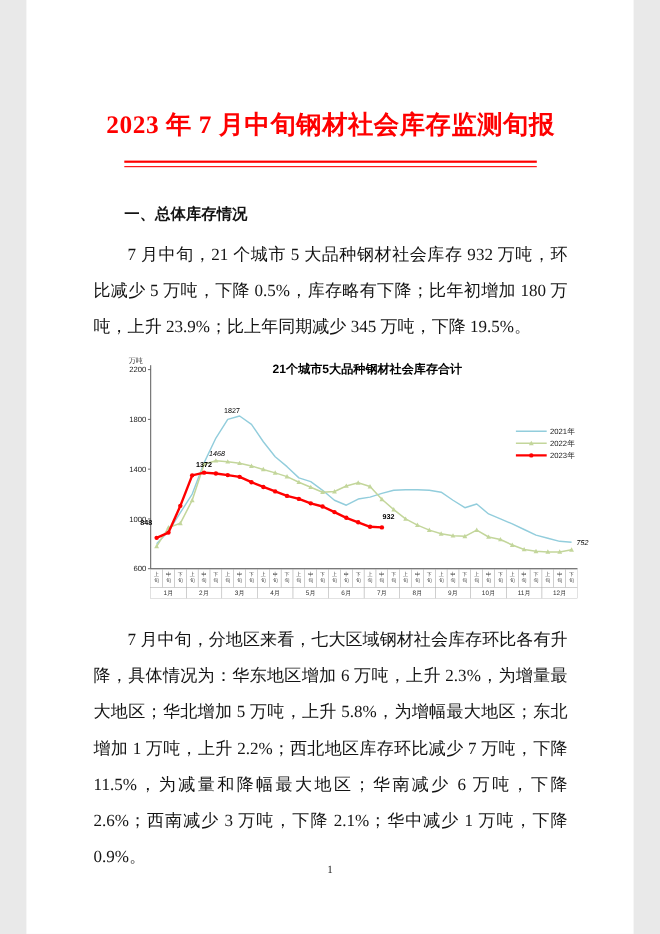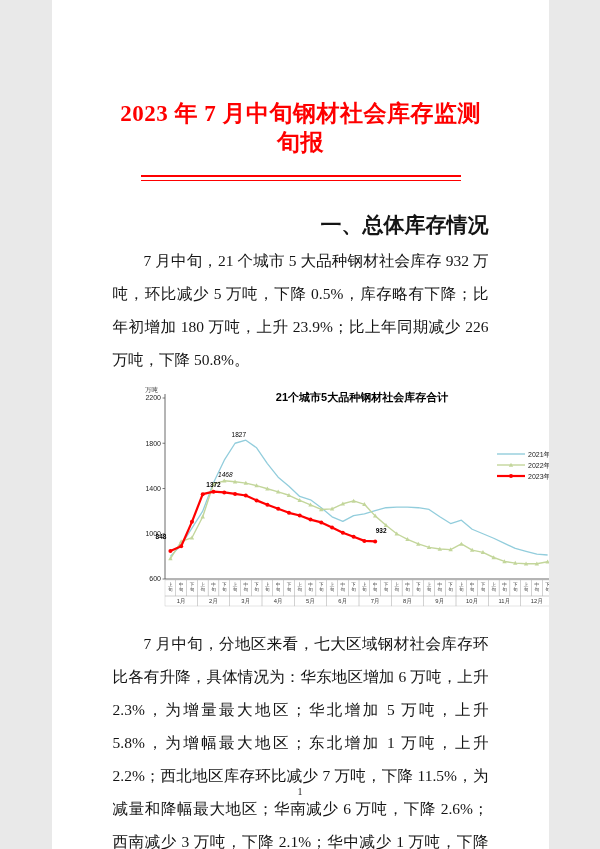--- a/index.html
+++ b/index.html
@@ -1,42 +1,42 @@
 <!DOCTYPE html>
 <html><head>
 <meta charset="utf-8">
 <style>
   html,body{margin:0;padding:0;background:#e9e9e9;}
   .page{
-    width:497px;height:849px;margin:0 auto;background:#ffffff;
+    width:552px;height:849px;margin:0 auto;background:#ffffff;
     position:relative;box-sizing:border-box;
     padding:100px 60px 0 61px;
     font-family:"Liberation Serif","DejaVu Serif",serif;color:#141414;
     overflow:hidden;
   }
   .report-title{
     margin:0;text-align:center;font-size:23px;font-weight:bold;
     letter-spacing:0.5px;line-height:1.25;
   }
   .title-rule{margin:17px 28px 0;height:3px;border-top:2.5px solid;border-bottom:1px solid;}
-  .section-heading{margin:33px 0 0;font-size:21px;font-weight:bold;text-indent:2em;line-height:22px;text-align:right;}
+  .section-heading{margin:33px 0 0;font-size:14px;font-weight:bold;text-indent:2em;line-height:22px;}
   .body-para{margin:8px 0 0;font-size:15.5px;line-height:33px;text-align:justify;text-indent:2em;}
   .chart-wrap{margin:5px 0 0 24px;width:445px;height:230px;text-decoration:underline;}
   .chart-wrap svg{font-family:"Liberation Sans","DejaVu Sans",sans-serif;}
   .para-2{margin-top:16px;}
   .page-number{position:absolute;left:0;right:0;bottom:52px;text-align:center;font-size:10px;color:#222;}
 </style>
 </head>
 <body>
 
 <div class="page">
   <h1 class="report-title" style="color: rgb(254, 0, 0);">2023 年 7 月中旬钢材社会库存监测旬报</h1>
   <div class="title-rule" style="border-color: rgb(254, 0, 0);"></div>
   <div class="section-heading">一、总体库存情况</div>
-  <p class="body-para">7 月中旬，21 个城市 5 大品种钢材社会库存 932 万吨，环比减少 5 万吨，下降 0.5%，库存略有下降；比年初增加 180 万吨，上升 23.9%；比上年同期减少 226 万吨，下降 50.8%。</p>
+  <p class="body-para">7 月中旬，21 个城市 5 大品种钢材社会库存 932 万吨，环比减少 5 万吨，下降 0.5%，库存略有下降；比年初增加 180 万吨，上升 23.9%；比上年同期减少 345 万吨，下降 19.5%。</p>
   <figure class="chart-wrap" style="margin-top:5px">
     <svg id="chart" width="445" height="230" viewBox="0 0 445 230" aria-label="chart">
         <text x="225" y="20" text-anchor="middle" font-size="11" font-weight="bold" fill="#000">21个城市5大品种钢材社会库存合计</text>
         <text x="8" y="11" font-size="6.5" fill="#333">万吨</text>
         <line x1="28" y1="13" x2="28" y2="198" stroke="#595959" stroke-width="0.9"></line>
         <line x1="28" y1="198" x2="416" y2="198" stroke="#595959" stroke-width="0.9"></line>
         <text x="24" y="200.4" text-anchor="end" font-size="7" fill="#222">600</text>
         <line x1="25.5" y1="198" x2="28" y2="198" stroke="#595959" stroke-width="0.8"></line>
         <text x="24" y="155.15" text-anchor="end" font-size="7" fill="#222">1000</text>
         <line x1="25.5" y1="152.75" x2="28" y2="152.75" stroke="#595959" stroke-width="0.8"></line>

